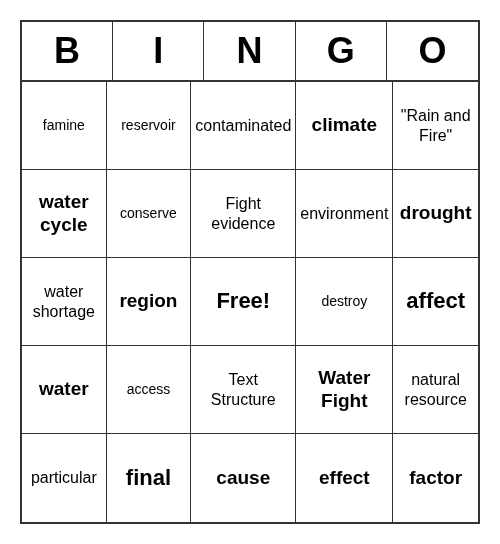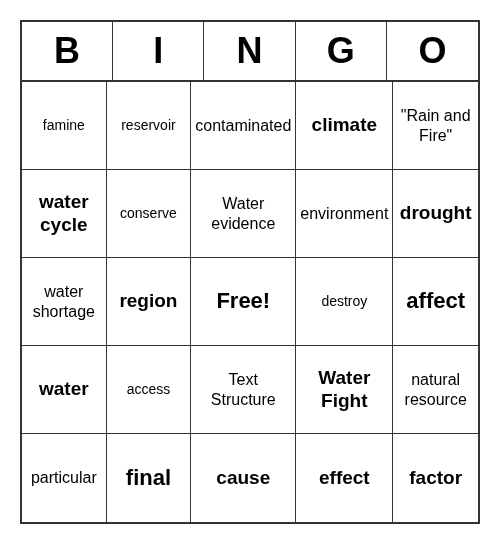--- a/index.html
+++ b/index.html
@@ -92,21 +92,21 @@
       <div class="bingo-cell">
         <span class="cell-text size-sm">"Rain and Fire"</span>
       </div>
       <div class="bingo-cell">
         <span class="cell-text size-lg">water cycle</span>
       </div>
       <div class="bingo-cell">
         <span class="cell-text size-md">conserve</span>
       </div>
       <div class="bingo-cell">
-        <span class="cell-text size-sm">Water evidence</span>
+        <span class="cell-text size-sm">Fight evidence</span>
       </div>
       <div class="bingo-cell">
         <span class="cell-text size-sm">environment</span>
       </div>
       <div class="bingo-cell">
         <span class="cell-text size-lg">drought</span>
       </div>
       <div class="bingo-cell">
         <span class="cell-text size-sm">water shortage</span>
       </div>

